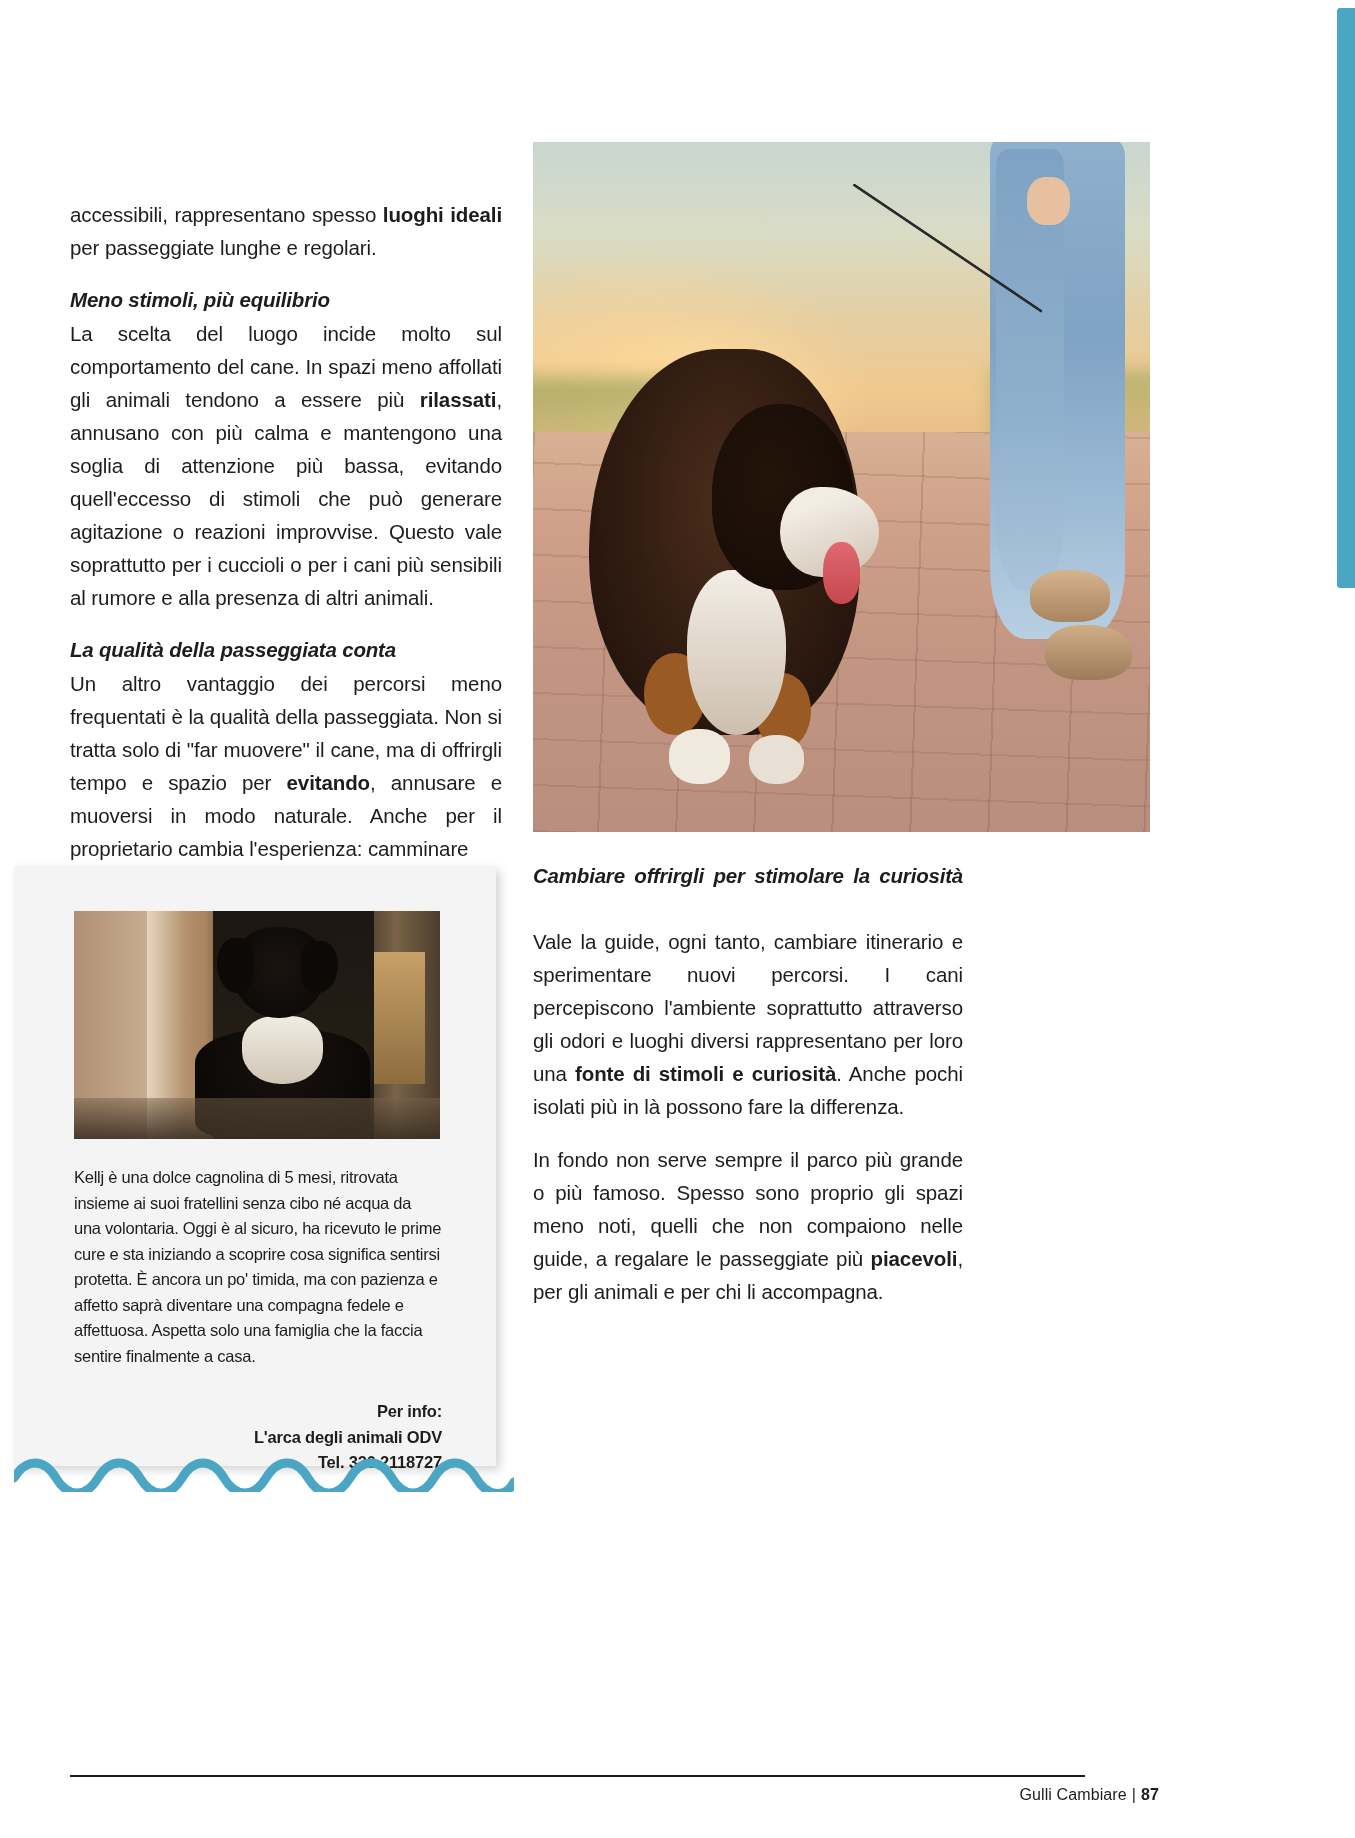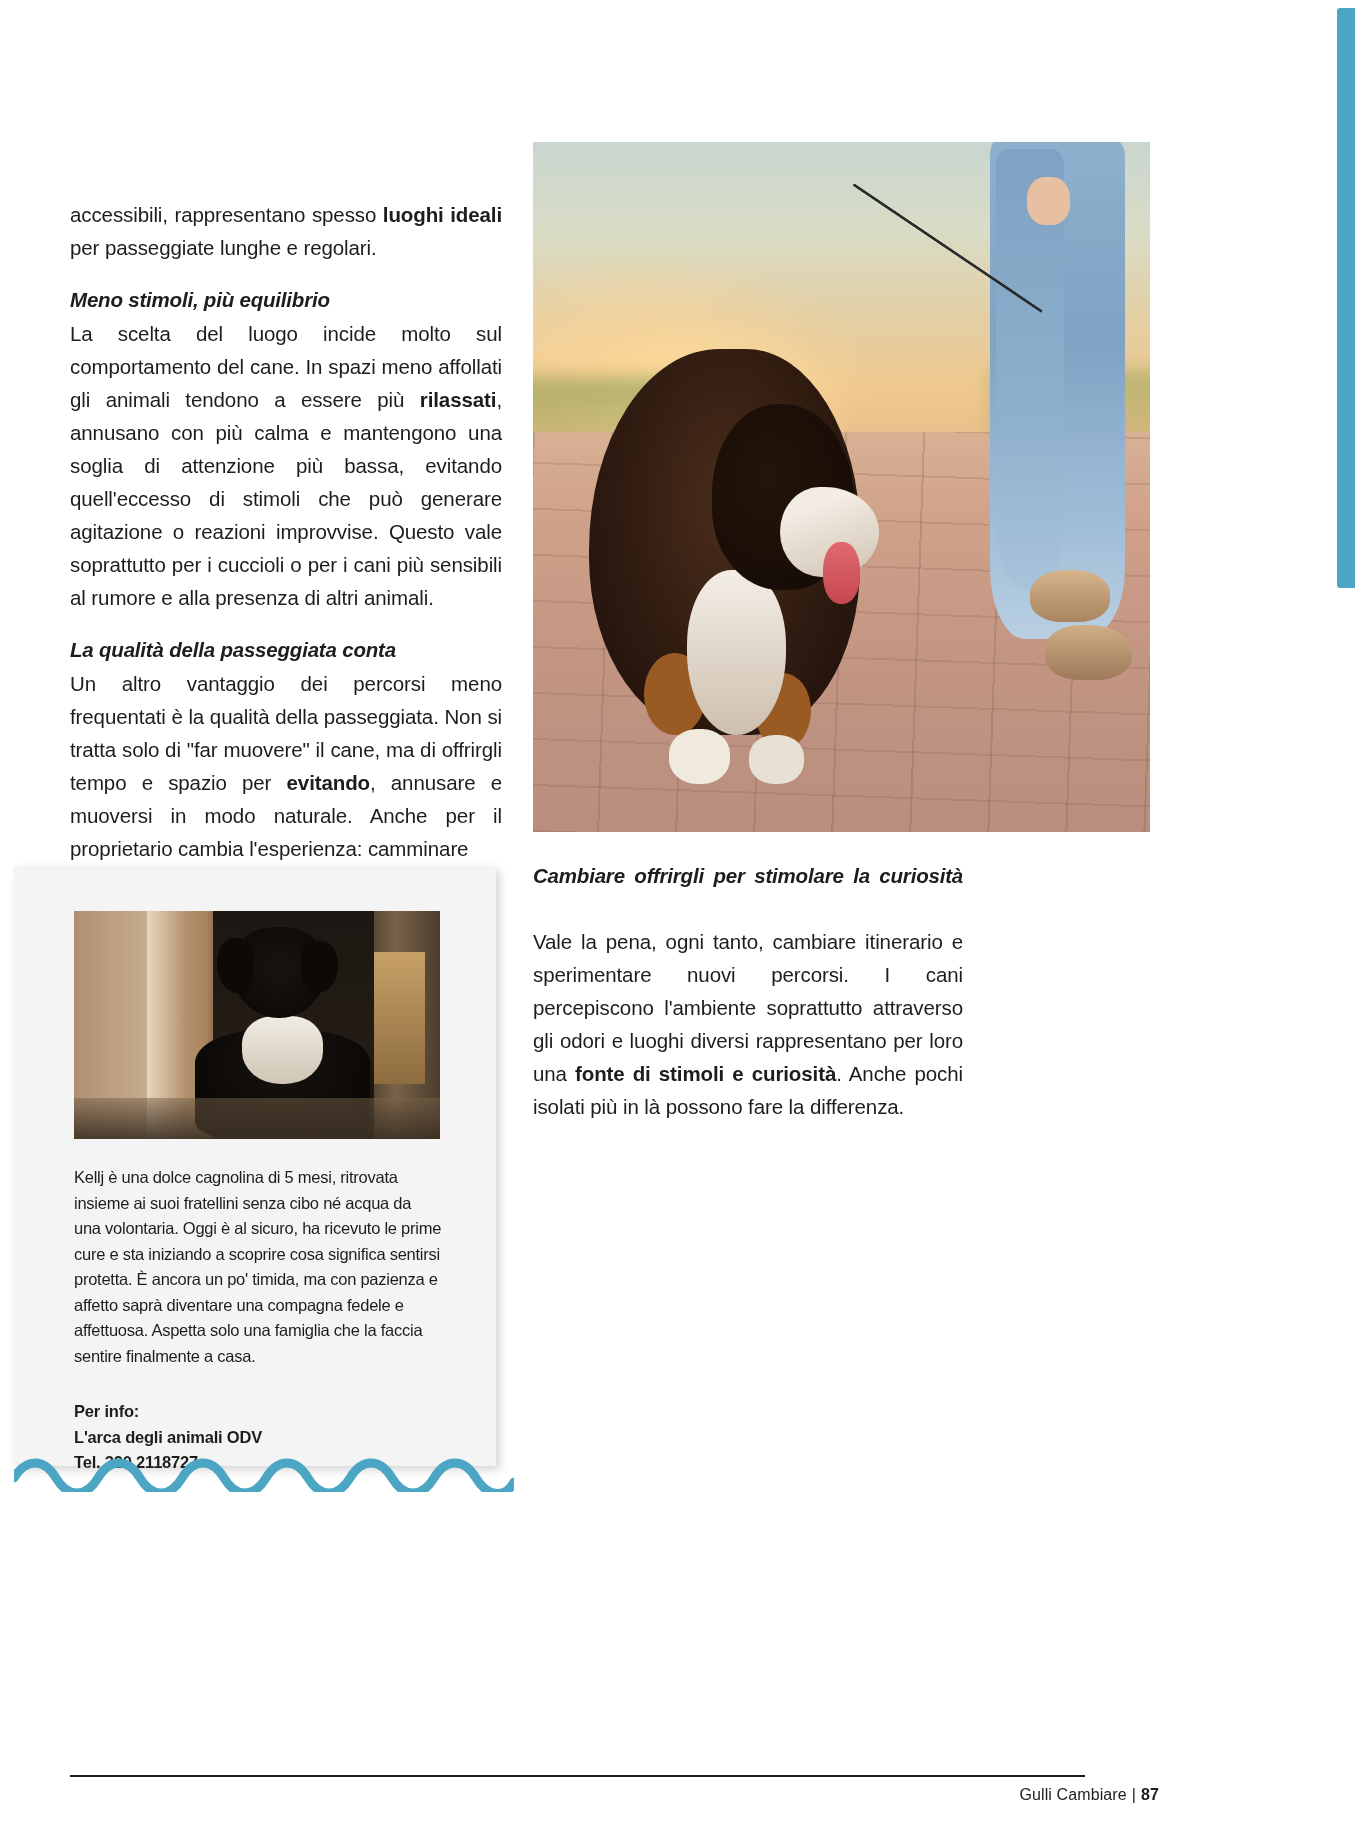--- a/index.html
+++ b/index.html
@@ -120,20 +120,21 @@
     color: #1d1d1b;
     letter-spacing: -0.25px;
   }
   .contact {
     margin: 30px 0 0 0;
     font-size: 16.5px;
     line-height: 25.5px;
     font-weight: 700;
     color: #1d1d1b;
     letter-spacing: -0.2px;
+    text-align: right;
   }
 
   
   .wave {
     position: absolute;
     left: 14px;
     top: 1452px;
     width: 500px;
     height: 40px;
   }
@@ -347,22 +348,23 @@
     <div class="dog-head"></div>
     <div class="dog-muzzle"></div>
     <div class="dog-tongue"></div>
     <div class="dog-paw-a"></div>
     <div class="dog-paw-b"></div>
   </div>
 
   <div class="col-right-bottom">
 
     <h3 class="sub justify">Cambiare offrirgli per stimolare la curiosità</h3>
-    <p class="body"><span>Vale la pena, ogni tanto, cambiare itinerario e sperimentare nuovi percorsi. I cani percepiscono l'ambiente soprattutto attraverso gli odori e luoghi diversi rappresentano per loro una </span><b>fonte di stimoli e curiosità</b><span>. Anche pochi isolati più in là possono fare la differenza.</span></p>
-
+    <p class="body"><span>Vale la guide, ogni tanto, cambiare itinerario e sperimentare nuovi percorsi. I cani percepiscono l'ambiente soprattutto attraverso gli odori e luoghi diversi rappresentano per loro una </span><b>fonte di stimoli e curiosità</b><span>. Anche pochi isolati più in là possono fare la differenza.</span></p>
+
+    <p class="body"><span>In fondo non serve sempre il parco più grande o più famoso. Spesso sono proprio gli spazi meno noti, quelli che non compaiono nelle guide, a regalare le passeggiate più </span><b>piacevoli</b><span>, per gli animali e per chi li accompagna.</span></p>
   </div>
 
   <div class="info-card">
     <div class="info-card-inner">
 
       <div class="card-photo">
         <div class="c-wall"></div>
         <div class="c-door"></div>
         <div class="c-dark"></div>
         <div class="c-panel"></div>

